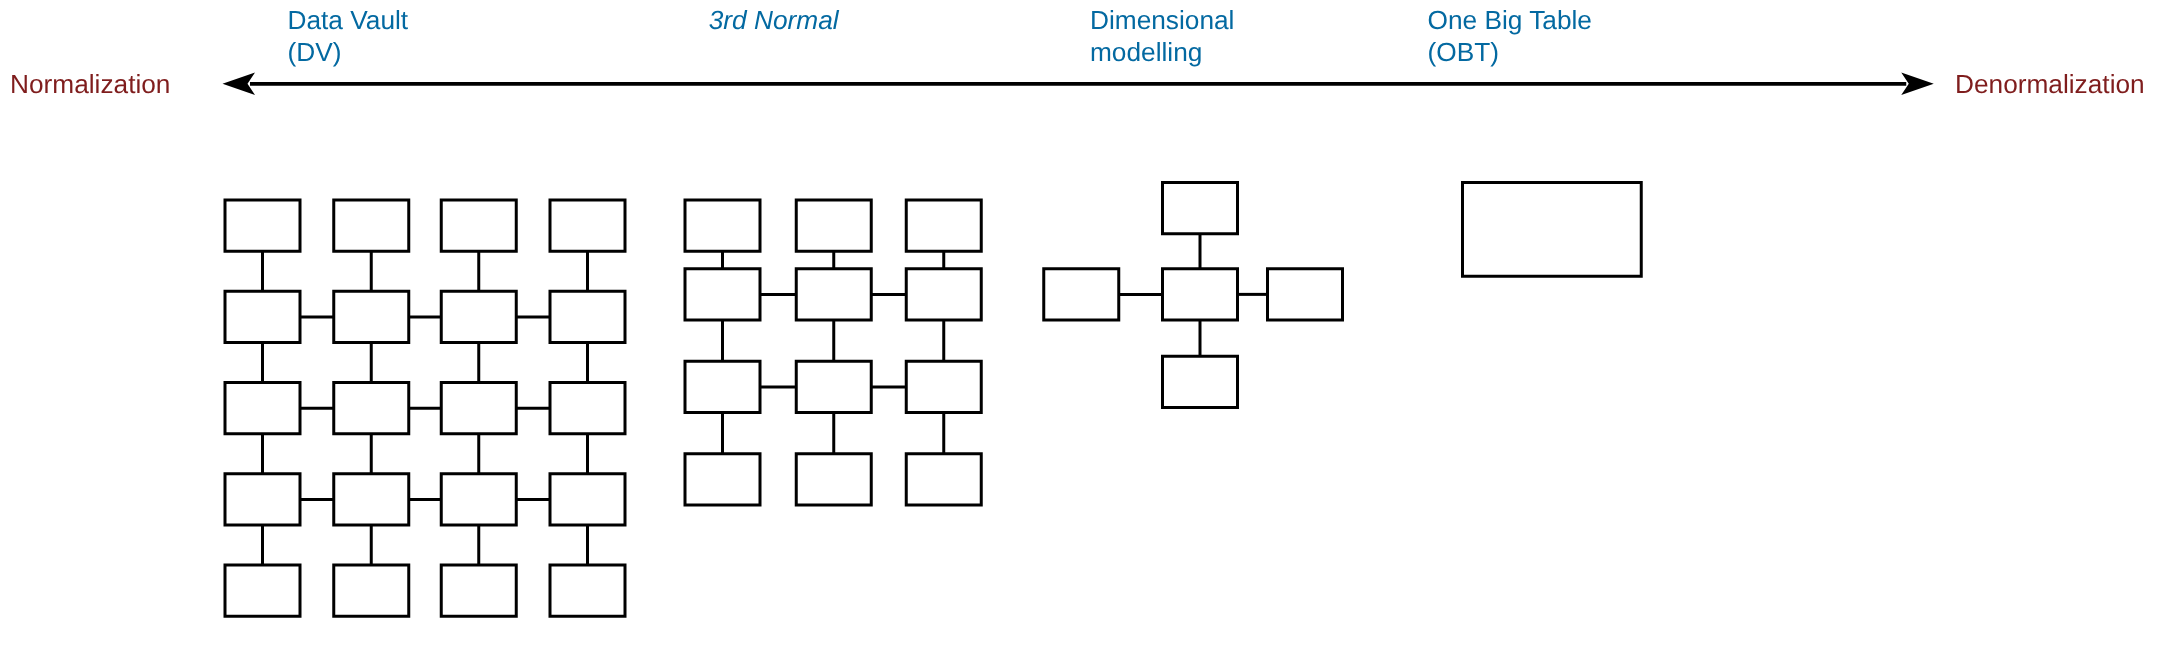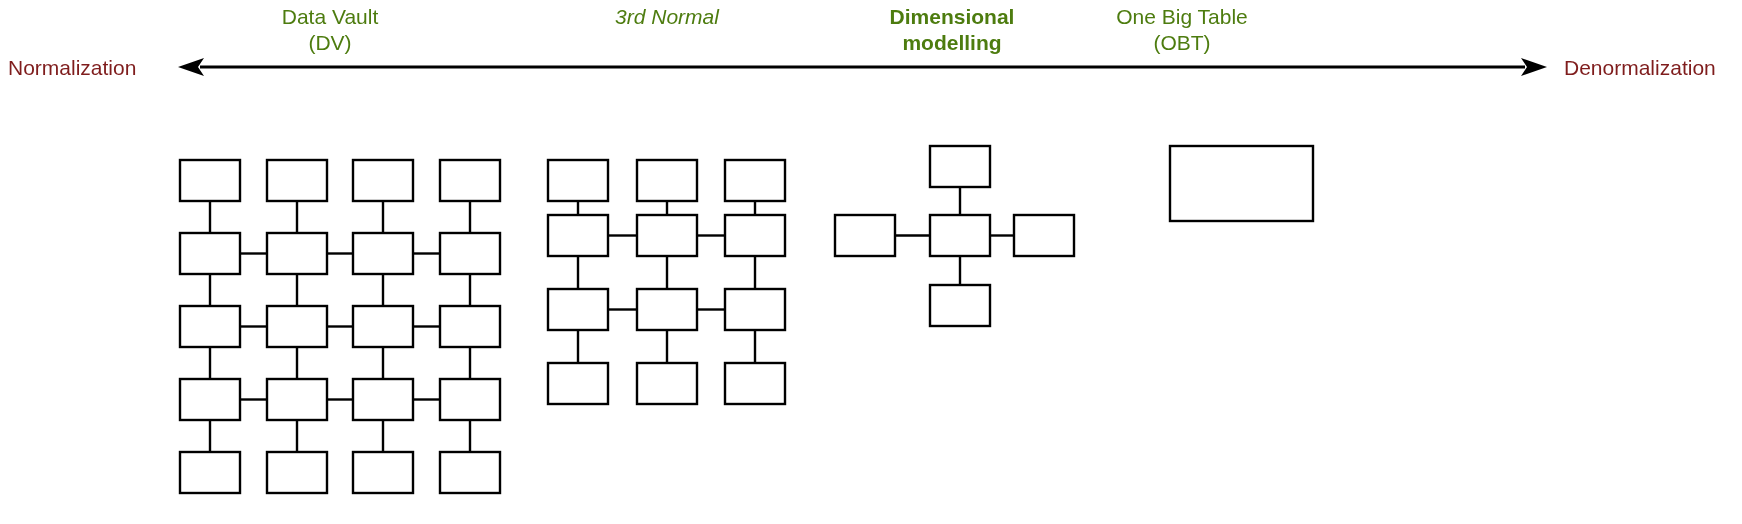--- a/index.html
+++ b/index.html
@@ -22,23 +22,23 @@
     position: absolute;
     font-size: 21px;
     line-height: 25px;
     white-space: nowrap;
     color: #7f1d1d;
   }
   .col-title {
     position: absolute;
     font-size: 21px;
     line-height: 26px;
-    text-align: center;
+    text-align: left;
     white-space: nowrap;
-    color: #4d7c0f;
+    color: #0369a1;
   }
   .col-title .t-line { display: block; }
   svg { position: absolute; left: 0; top: 0; overflow: visible; }
   .node-box {
     fill: #ffffff;
     stroke: #000000;
     stroke-width: 2.4;
   }
   .edge {
     stroke: #000000;
@@ -63,26 +63,26 @@
 
   <div class="col-title" id="title-dv" style="left:230px; top:4px; width:200px;">
     <span class="t-line">Data Vault</span>
     <span class="t-line">(DV)</span>
   </div>
 
   <div class="col-title" id="title-3nf" style="left:567px; top:4px; width:200px;font-style:italic;">
     <span class="t-line">3rd Normal</span>
   </div>
 
-  <div class="col-title" id="title-dim" style="left:852px; top:4px; width:200px;font-weight:bold;">
+  <div class="col-title" id="title-dim" style="left:872px; top:4px; width:200px;">
     <span class="t-line">Dimensional</span>
     <span class="t-line">modelling</span>
   </div>
 
-  <div class="col-title" id="title-obt" style="left:1082px; top:4px; width:200px;">
+  <div class="col-title" id="title-obt" style="left:1142px; top:4px; width:200px;">
     <span class="t-line">One Big Table</span>
     <span class="t-line">(OBT)</span>
   </div>
 
   <svg id="diagram-svg" width="1742" height="524" viewBox="0 0 1742 524">
 
     <g id="axis-group">
         <line x1="200" y1="67" x2="1525" y2="67" class="axis-line"></line>
         <polygon points="178,67 204,58 198,67 204,76" class="axis-head"></polygon>
         <polygon points="1547,67 1521,58 1527,67 1521,76" class="axis-head"></polygon>

